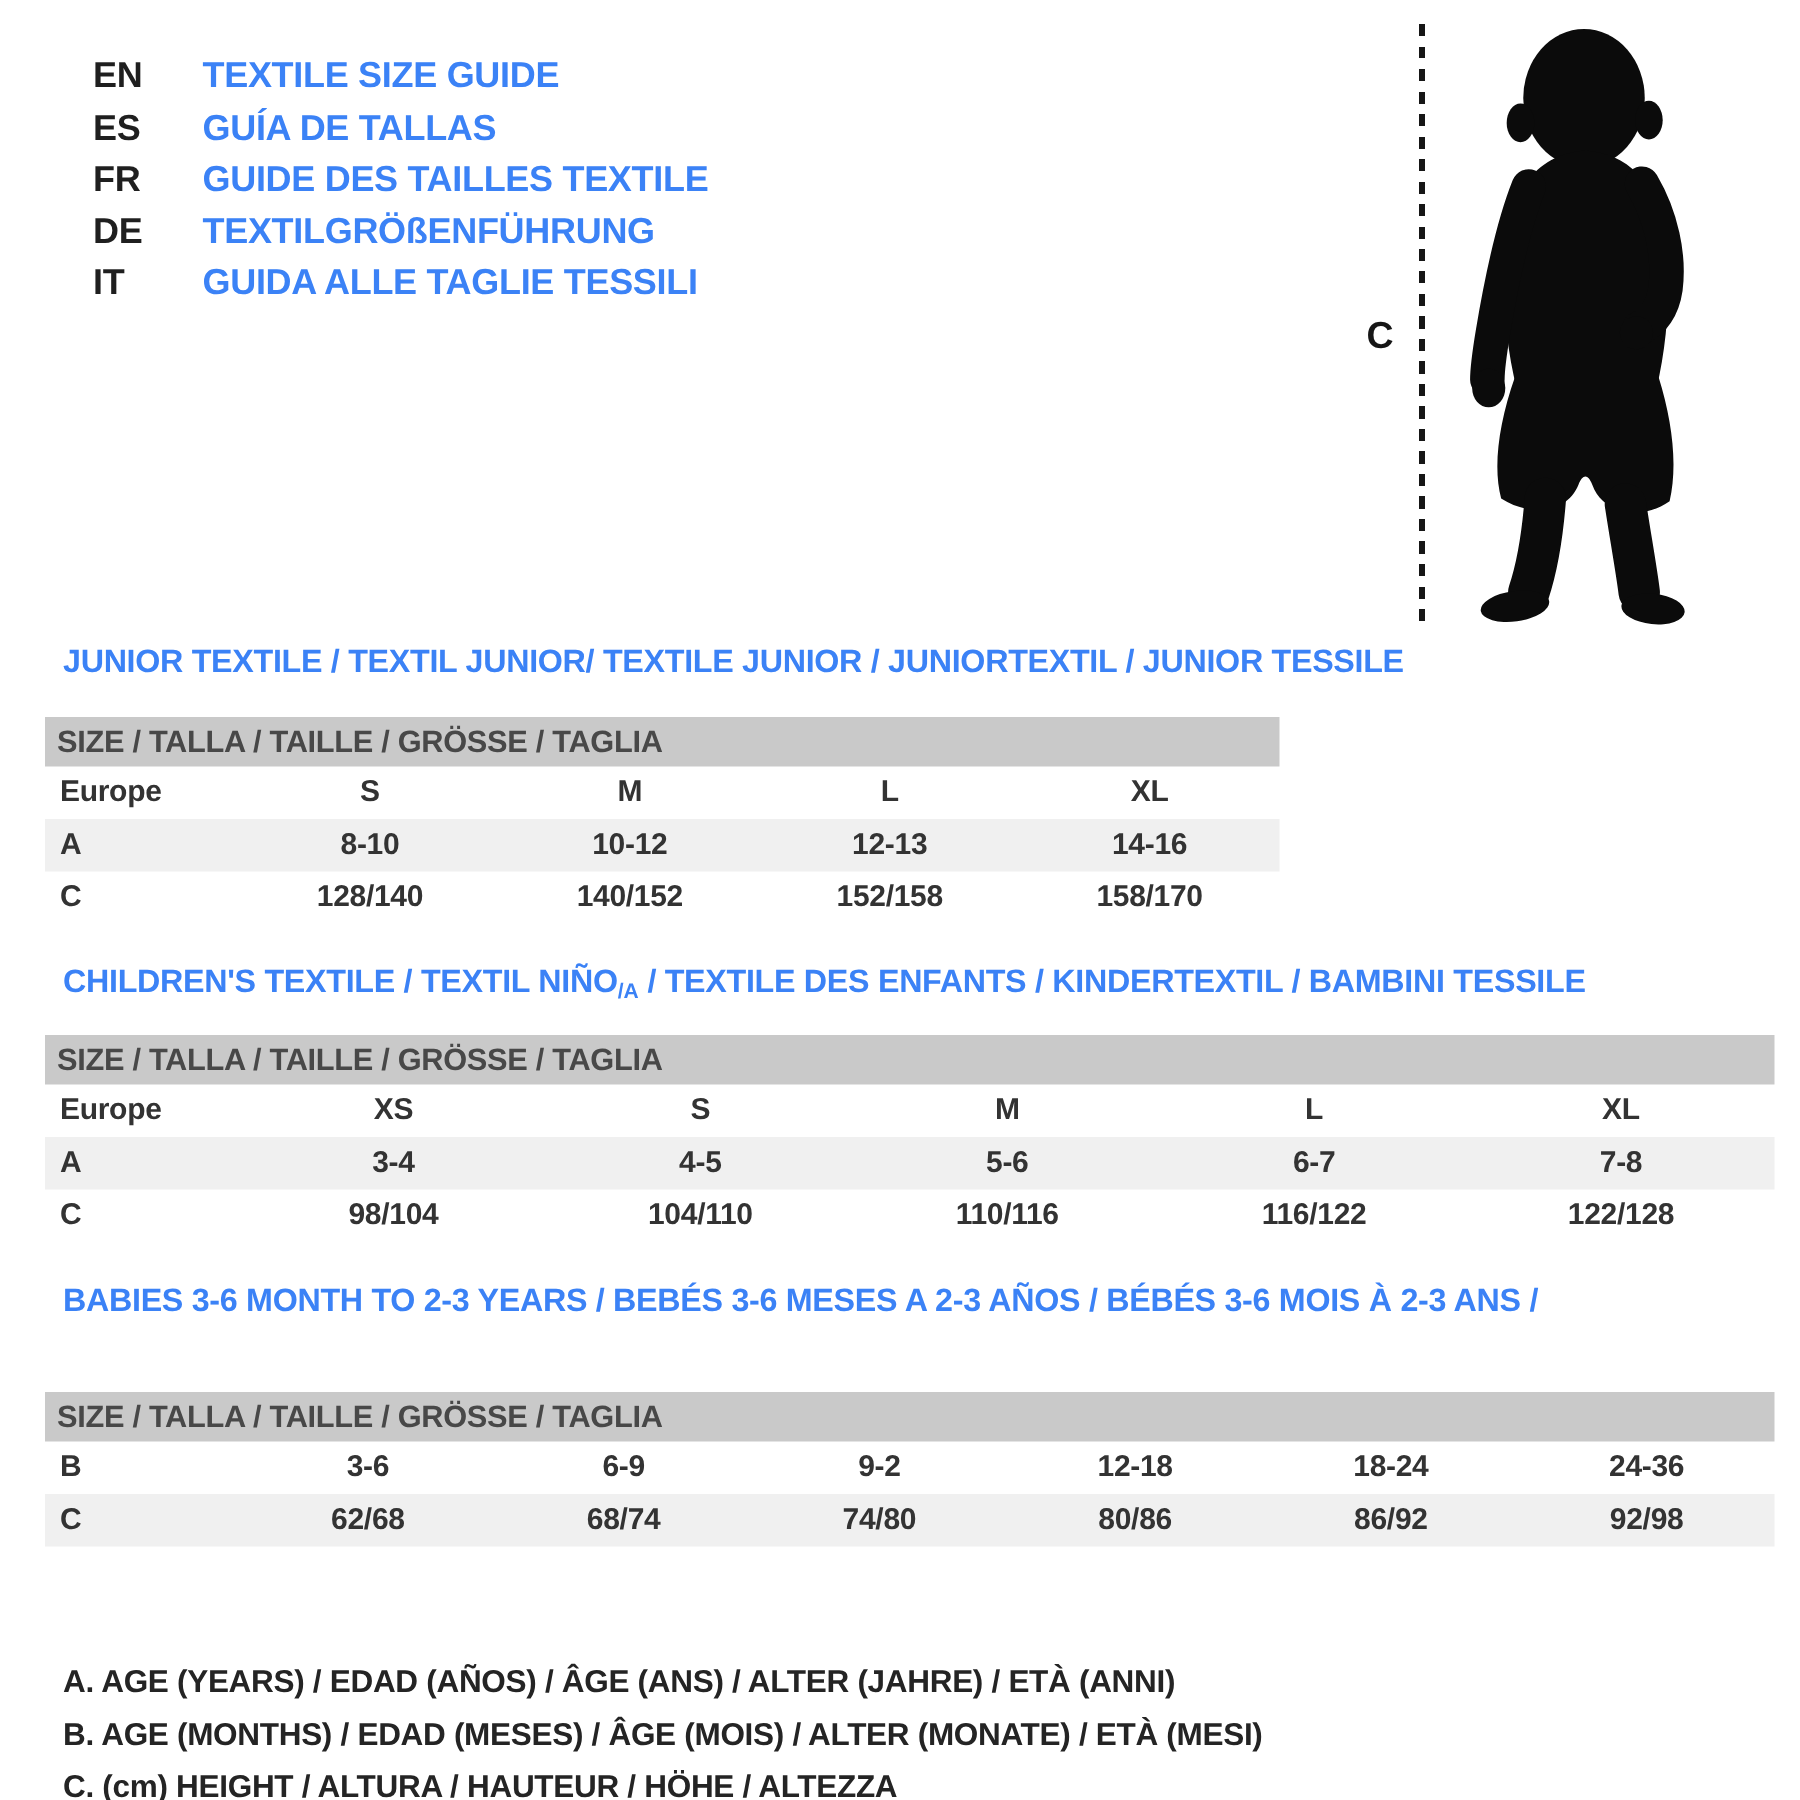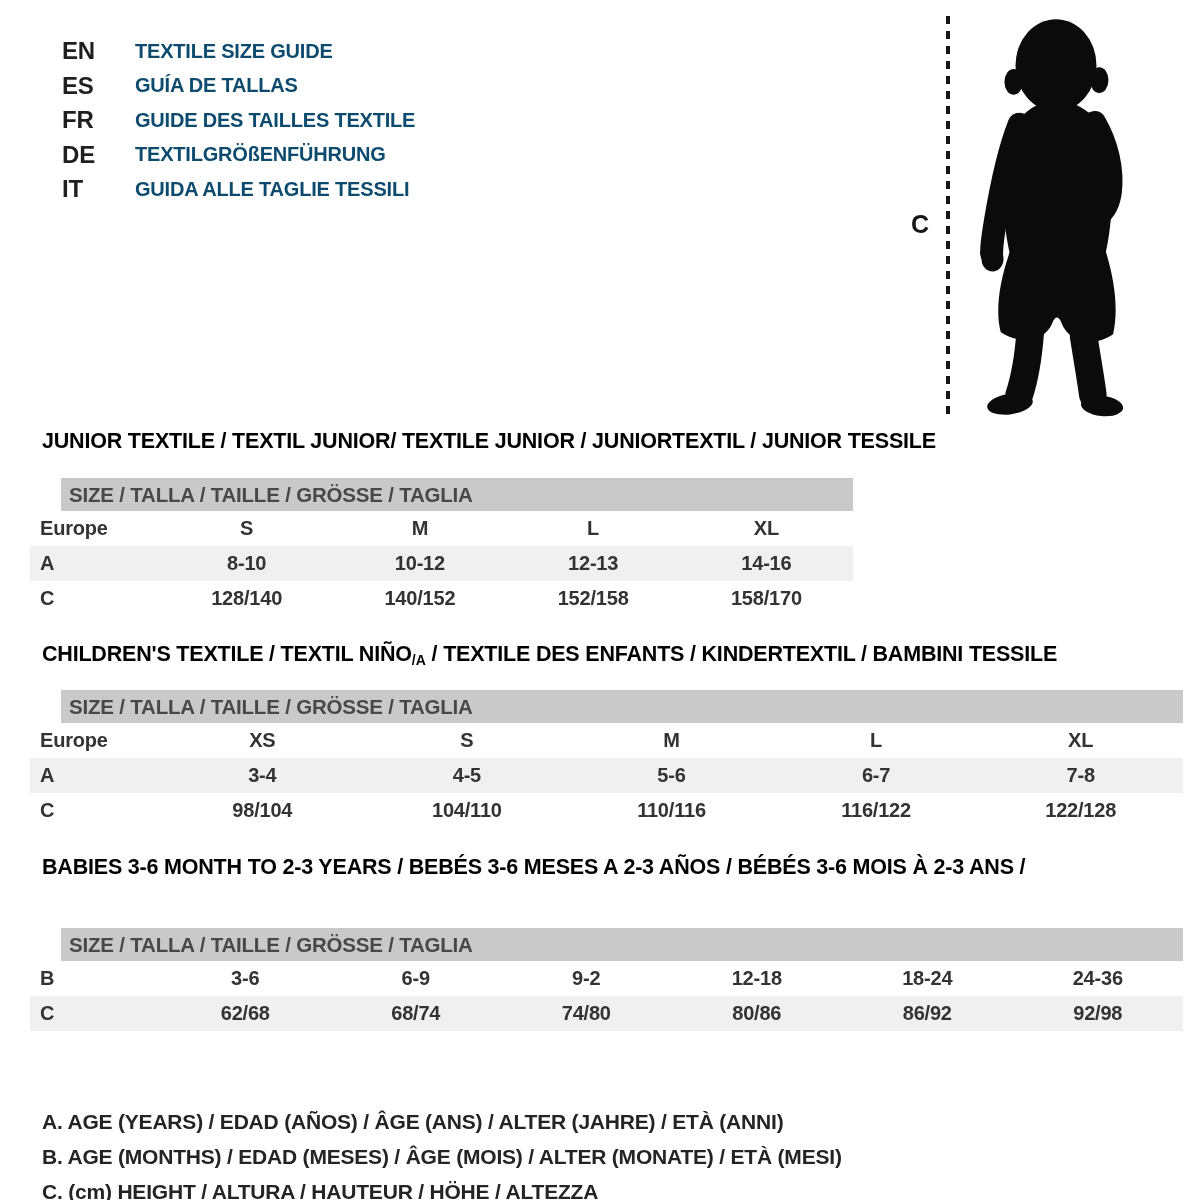--- a/index.html
+++ b/index.html
@@ -8,45 +8,45 @@
     font-family:"Liberation Sans","DejaVu Sans",sans-serif;
     font-stretch:condensed;
     font-weight:bold;color:#2d2d2d;overflow:hidden;
     letter-spacing:-0.2px;
   }
 
   
   .lang-list{position:absolute;top:34px;left:45px;}
   .lang-row{display:flex;height:34.5px;align-items:center;margin-left:17px;}
   .lang-code{width:73px;font-size:24px;color:#1f1f1f;}
-  .lang-label{font-size:20px;color:#0c4a6e;white-space:nowrap;}
+  .lang-label{font-size:24px;color:#3b82f6;white-space:nowrap;}
 
   
   .dashed-line{
     position:absolute;left:946px;top:16px;width:4px;height:400px;
     background:repeating-linear-gradient(to bottom,#161616 0 8px,transparent 8px 15px);
   }
   .measure-c{position:absolute;left:911px;top:210px;font-size:25px;color:#161616;}
   .baby-figure{position:absolute;left:962px;top:12px;}
 
   
-  .section-title{position:absolute;left:42px;font-size:21.5px;color:#000000;white-space:nowrap;text-align:right;}
+  .section-title{position:absolute;left:42px;font-size:21.5px;color:#3b82f6;white-space:nowrap;text-align:right;}
   .title-junior{top:429px;}
   .title-children{top:642px;}
   .title-babies{top:850px;line-height:34px;}
   .subpart{font-size:14px;vertical-align:-4px;letter-spacing:0;}
 
   
   .size-table{position:absolute;left:30px;}
   .table-junior{top:478px;width:823px;}
   .table-children{top:690px;width:1153px;}
   .table-babies{top:928px;width:1153px;}
   .size-header{
     height:33px;background:#c9c9c9;display:flex;align-items:center;
-    padding-left:8px;font-size:20.5px;color:#484848;margin-left:31px;
+    padding-left:8px;font-size:20.5px;color:#484848;
   }
   .rows .trow{display:flex;height:35px;align-items:center;font-size:20px;color:#333333;}
   .rows .trow:nth-child(even){background:#f0f0f0;}
   .cell{flex:1;text-align:center;}
   .cell.label{flex:0 0 120px;text-align:left;padding-left:10px;}
 
   
   .legend{position:absolute;left:42px;top:1066px;margin-top:38px;}
   .legend-line{font-size:21px;line-height:35px;color:#242424;white-space:nowrap;}
 </style>

